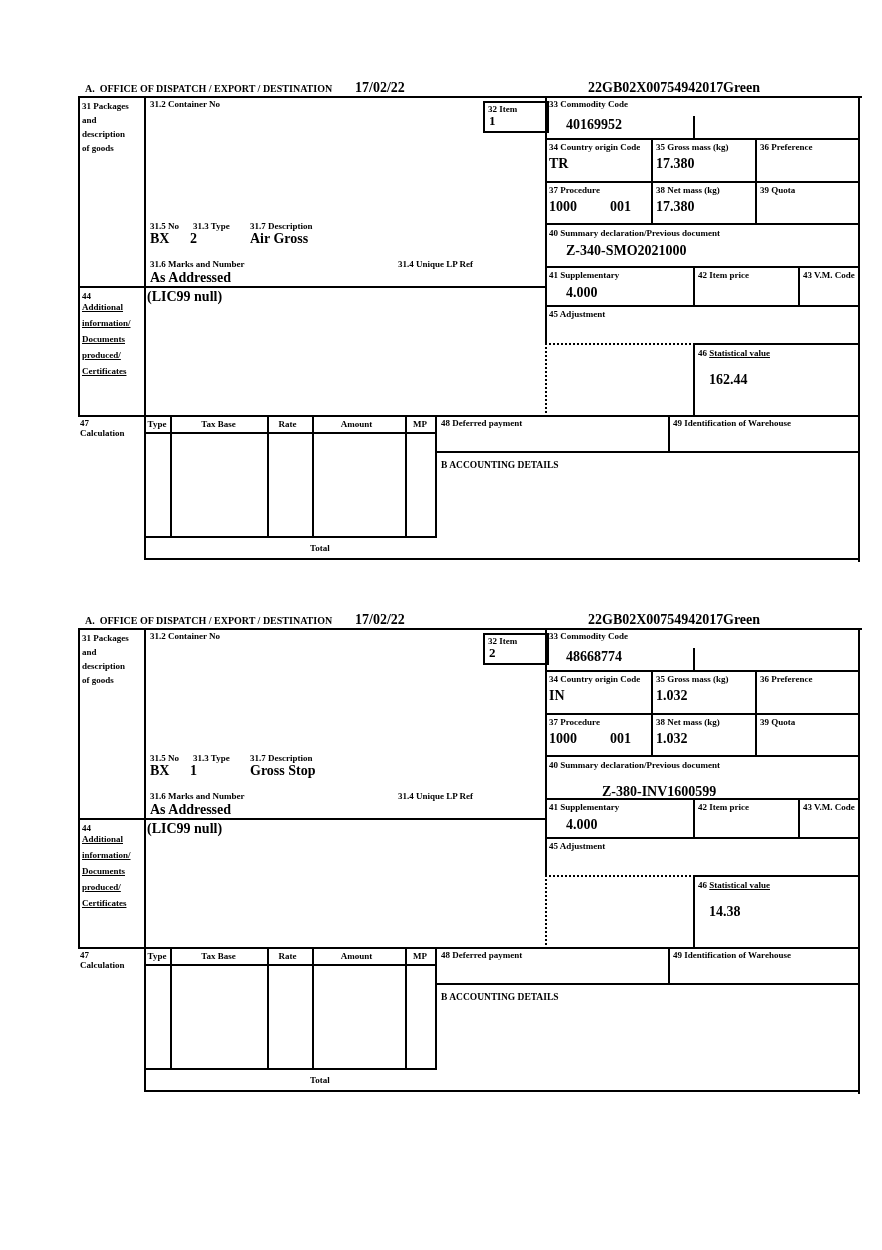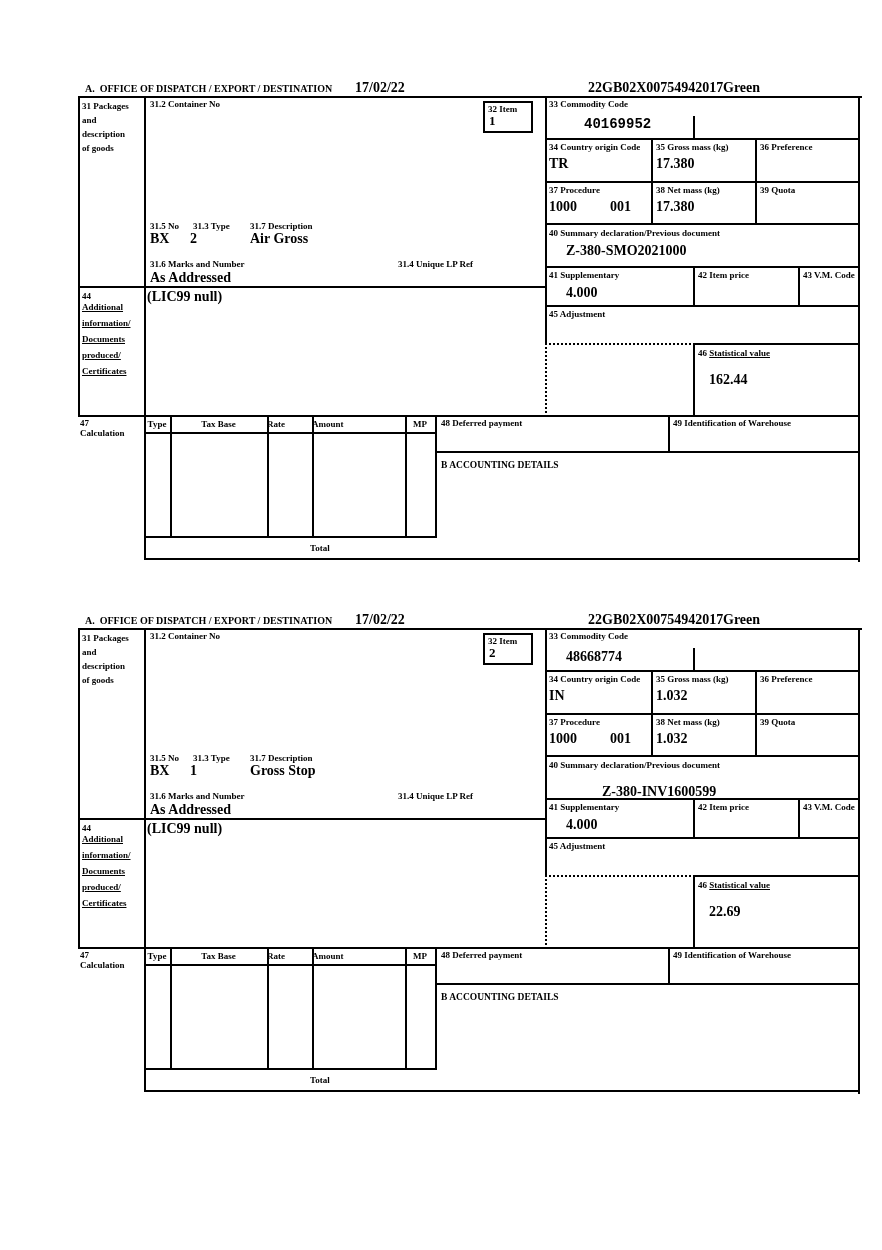--- a/index.html
+++ b/index.html
@@ -11,21 +11,21 @@
   .lbl{position:absolute;font-weight:bold;font-size:9px;line-height:10px;white-space:pre;}
   .val{position:absolute;font-weight:bold;font-size:13px;line-height:14px;white-space:pre;}
   .vlg{position:absolute;font-weight:bold;font-size:14px;line-height:15px;white-space:pre;}
   .hdr{position:absolute;font-weight:bold;font-size:10px;white-space:pre;}
   .hval{position:absolute;font-weight:bold;font-size:14px;white-space:pre;}
   .ln{position:absolute;background:#000;}
   .dotH{position:absolute;border-top:2px dotted #000;background:none;}
   .dotV{position:absolute;border-left:2px dotted #000;background:none;}
   .u{text-decoration:underline;}
   .ctr{text-align:center;}
-  .rgt{text-align:left;}
+  .rgt{text-align:center;}
   
   .ln-top   {left:78px; top:16px; width:784px;height:2px;}
   .ln-left  {left:78px; top:16px; width:2px;  height:321px;}
   .ln-right {left:858px;top:16px; width:2px;  height:466px;}
   .ln-mid   {left:144px;top:16px; width:2px;  height:464px;}
   .ln-3144  {left:78px; top:206px;width:469px;height:2px;}
   .ln-c545  {left:545px;top:16px; width:2px;  height:249px;}
   .ln-r33   {left:545px;top:58px; width:315px;height:2px;}
   .ln-r34   {left:545px;top:101px;width:315px;height:2px;}
   .ln-r37   {left:545px;top:143px;width:315px;height:2px;}
@@ -44,21 +44,21 @@
   .ln-v668  {left:668px;top:335px;width:2px;  height:38px;}
   .ln-v170  {left:170px;top:335px;width:2px;  height:123px;}
   .ln-v267  {left:267px;top:335px;width:2px;  height:123px;}
   .ln-v312  {left:312px;top:335px;width:2px;  height:123px;}
   .ln-v405  {left:405px;top:335px;width:2px;  height:123px;}
   .ln-thead {left:144px;top:352px;width:293px;height:2px;}
   .ln-tbot  {left:144px;top:456px;width:293px;height:2px;}
   .ln-total {left:144px;top:478px;width:716px;height:2px;}
   .dot-h45  {left:545px;top:263px;width:150px;height:0;}
   .dot-v45  {left:545px;top:263px;width:0;height:74px;}
-  .item-box {position:absolute;left:483px;top:21px;width:46px;height:28px;border:2px solid #000;}
+  .item-box {position:absolute;left:483px;top:21px;width:46px;height:28px;border:2px solid #000;padding-left:16px;}
 </style>
 </head>
 <body>
 
 <div id="page">
   <div class="section">
 
     <span class="hdr" style="left:85px;top:3px;">A.  OFFICE OF DISPATCH / EXPORT / DESTINATION</span>
     <span class="hval" style="left:355px;top:0;">17/02/22</span>
     <span class="hval" style="left:588px;top:0;">22GB02X00754942017</span>
@@ -103,39 +103,39 @@
 
     <span class="lbl" style="left:150px;top:19px;">31.2 Container No</span>
     <span class="val" style="left:150px;top:32px;"></span>
 
     <div class="item-box">
       <span class="lbl" style="left:3px;top:1px;">32 Item</span>
       <span class="val" style="left:4px;top:11px;">1</span>
     </div>
 
     <span class="lbl" style="left:549px;top:19px;">33 Commodity Code</span>
-    <span class="vlg" style="left:584px;top:37px;font-family:Liberation Mono, monospace;">40169952</span>
+    <span class="vlg" style="left:566px;top:37px;">40169952</span>
 
     <span class="lbl" style="left:549px;top:62px;">34 Country origin Code</span>
     <span class="lbl" style="left:656px;top:62px;">35 Gross mass (kg)</span>
     <span class="lbl" style="left:760px;top:62px;">36 Preference</span>
     <span class="vlg" style="left:549px;top:76px;">TR</span>
     <span class="vlg" style="left:656px;top:76px;">17.380</span>
     <span class="vlg" style="left:760px;top:76px;"></span>
 
     <span class="lbl" style="left:549px;top:105px;">37 Procedure</span>
     <span class="lbl" style="left:656px;top:105px;">38 Net mass (kg)</span>
     <span class="lbl" style="left:760px;top:105px;">39 Quota</span>
     <span class="vlg" style="left:549px;top:119px;">1000</span>
     <span class="vlg" style="left:610px;top:119px;">001</span>
     <span class="vlg" style="left:656px;top:119px;">17.380</span>
     <span class="vlg" style="left:760px;top:119px;"></span>
 
     <span class="lbl" style="left:549px;top:148px;">40 Summary declaration/Previous document</span>
-    <span class="vlg" style="left:566px;top:163px;">Z-380-SMO2021000</span>
+    <span class="vlg" style="left:566px;top:163px;">Z-340-SMO2021000</span>
 
     <span class="lbl" style="left:549px;top:190px;">41 Supplementary</span>
     <span class="lbl" style="left:698px;top:190px;">42 Item price</span>
     <span class="lbl" style="left:803px;top:190px;">43 V.M. Code</span>
     <span class="vlg" style="left:566px;top:205px;">4.000</span>
     <span class="vlg" style="left:698px;top:205px;"></span>
     <span class="vlg" style="left:803px;top:205px;"></span>
 
     <span class="lbl" style="left:549px;top:229px;">45 Adjustment</span>
     <span class="vlg" style="left:549px;top:243px;"></span>
@@ -255,21 +255,21 @@
     <span class="lbl" style="left:698px;top:190px;">42 Item price</span>
     <span class="lbl" style="left:803px;top:190px;">43 V.M. Code</span>
     <span class="vlg" style="left:566px;top:205px;">4.000</span>
     <span class="vlg" style="left:698px;top:205px;"></span>
     <span class="vlg" style="left:803px;top:205px;"></span>
 
     <span class="lbl" style="left:549px;top:229px;">45 Adjustment</span>
     <span class="vlg" style="left:549px;top:243px;"></span>
 
     <span class="lbl" style="left:698px;top:268px;"><span>46 </span><span class="u">Statistical value</span></span>
-    <span class="vlg" style="left:709px;top:292px;">22.69</span>
+    <span class="vlg" style="left:709px;top:292px;">14.38</span>
 
     <span class="lbl" style="left:150px;top:141px;">31.5 No</span>
     <span class="lbl" style="left:193px;top:141px;">31.3 Type</span>
     <span class="lbl" style="left:250px;top:141px;">31.7 Description</span>
     <span class="vlg" style="left:150px;top:151px;">BX</span>
     <span class="vlg" style="left:190px;top:151px;">1</span>
     <span class="vlg" style="left:250px;top:151px;">Gross Stop</span>
 
     <span class="lbl" style="left:150px;top:179px;">31.6 Marks and Number</span>
     <span class="lbl" style="left:398px;top:179px;">31.4 Unique LP Ref</span>

